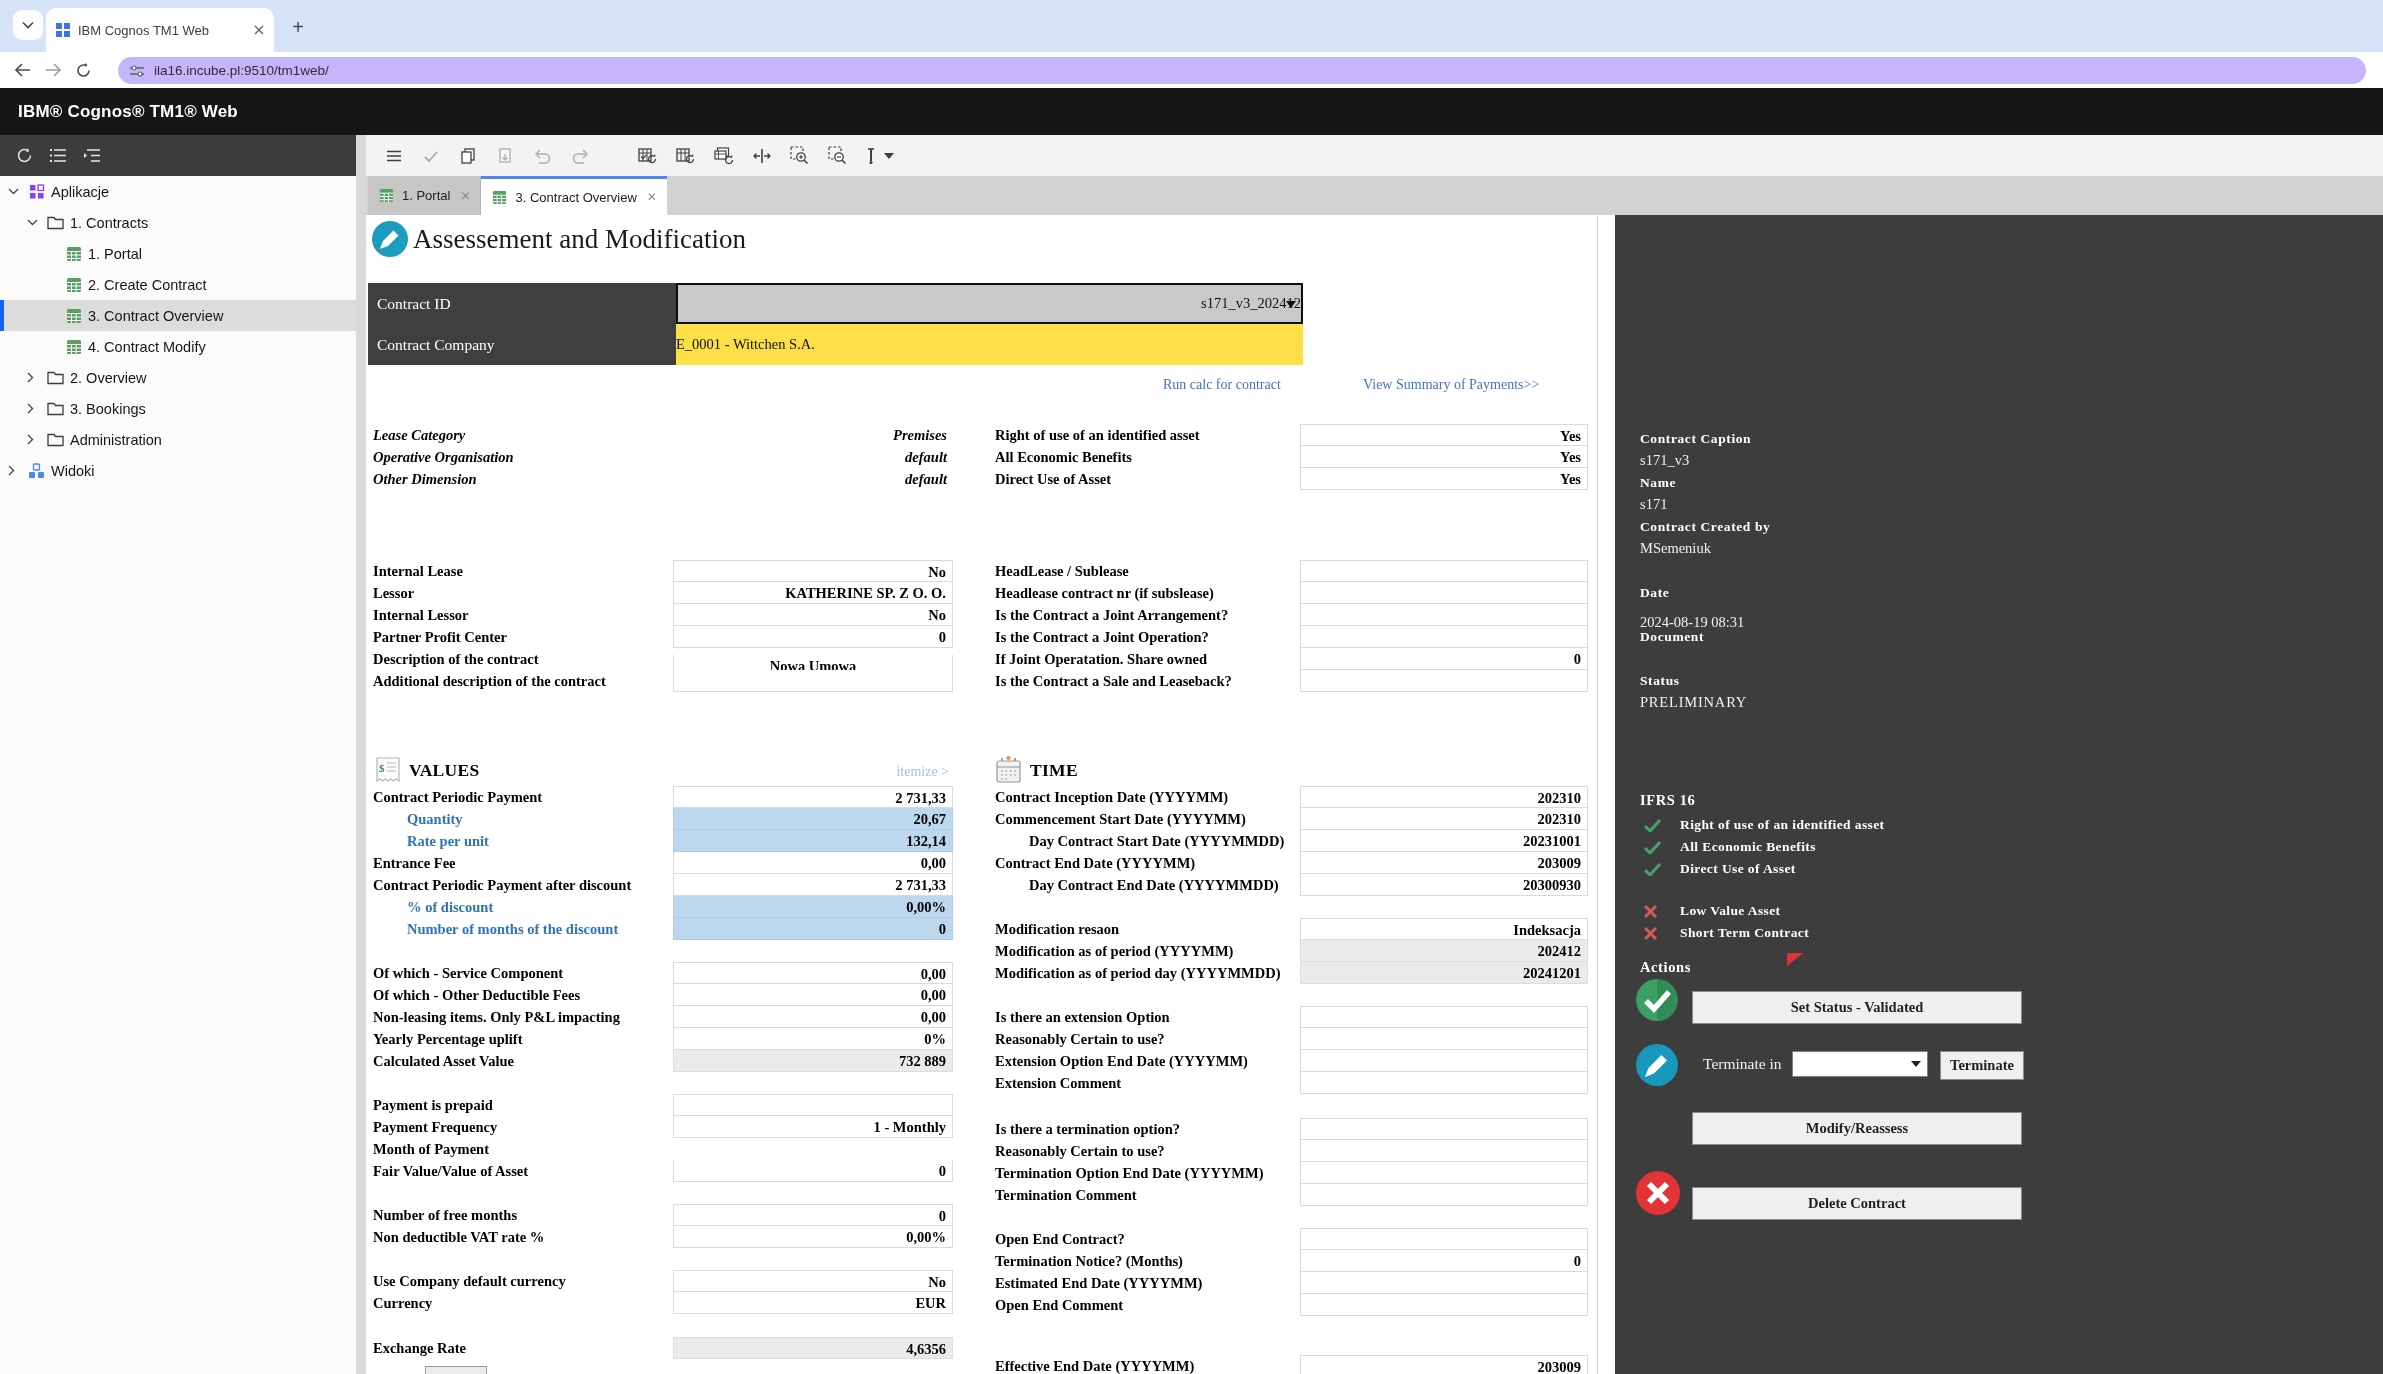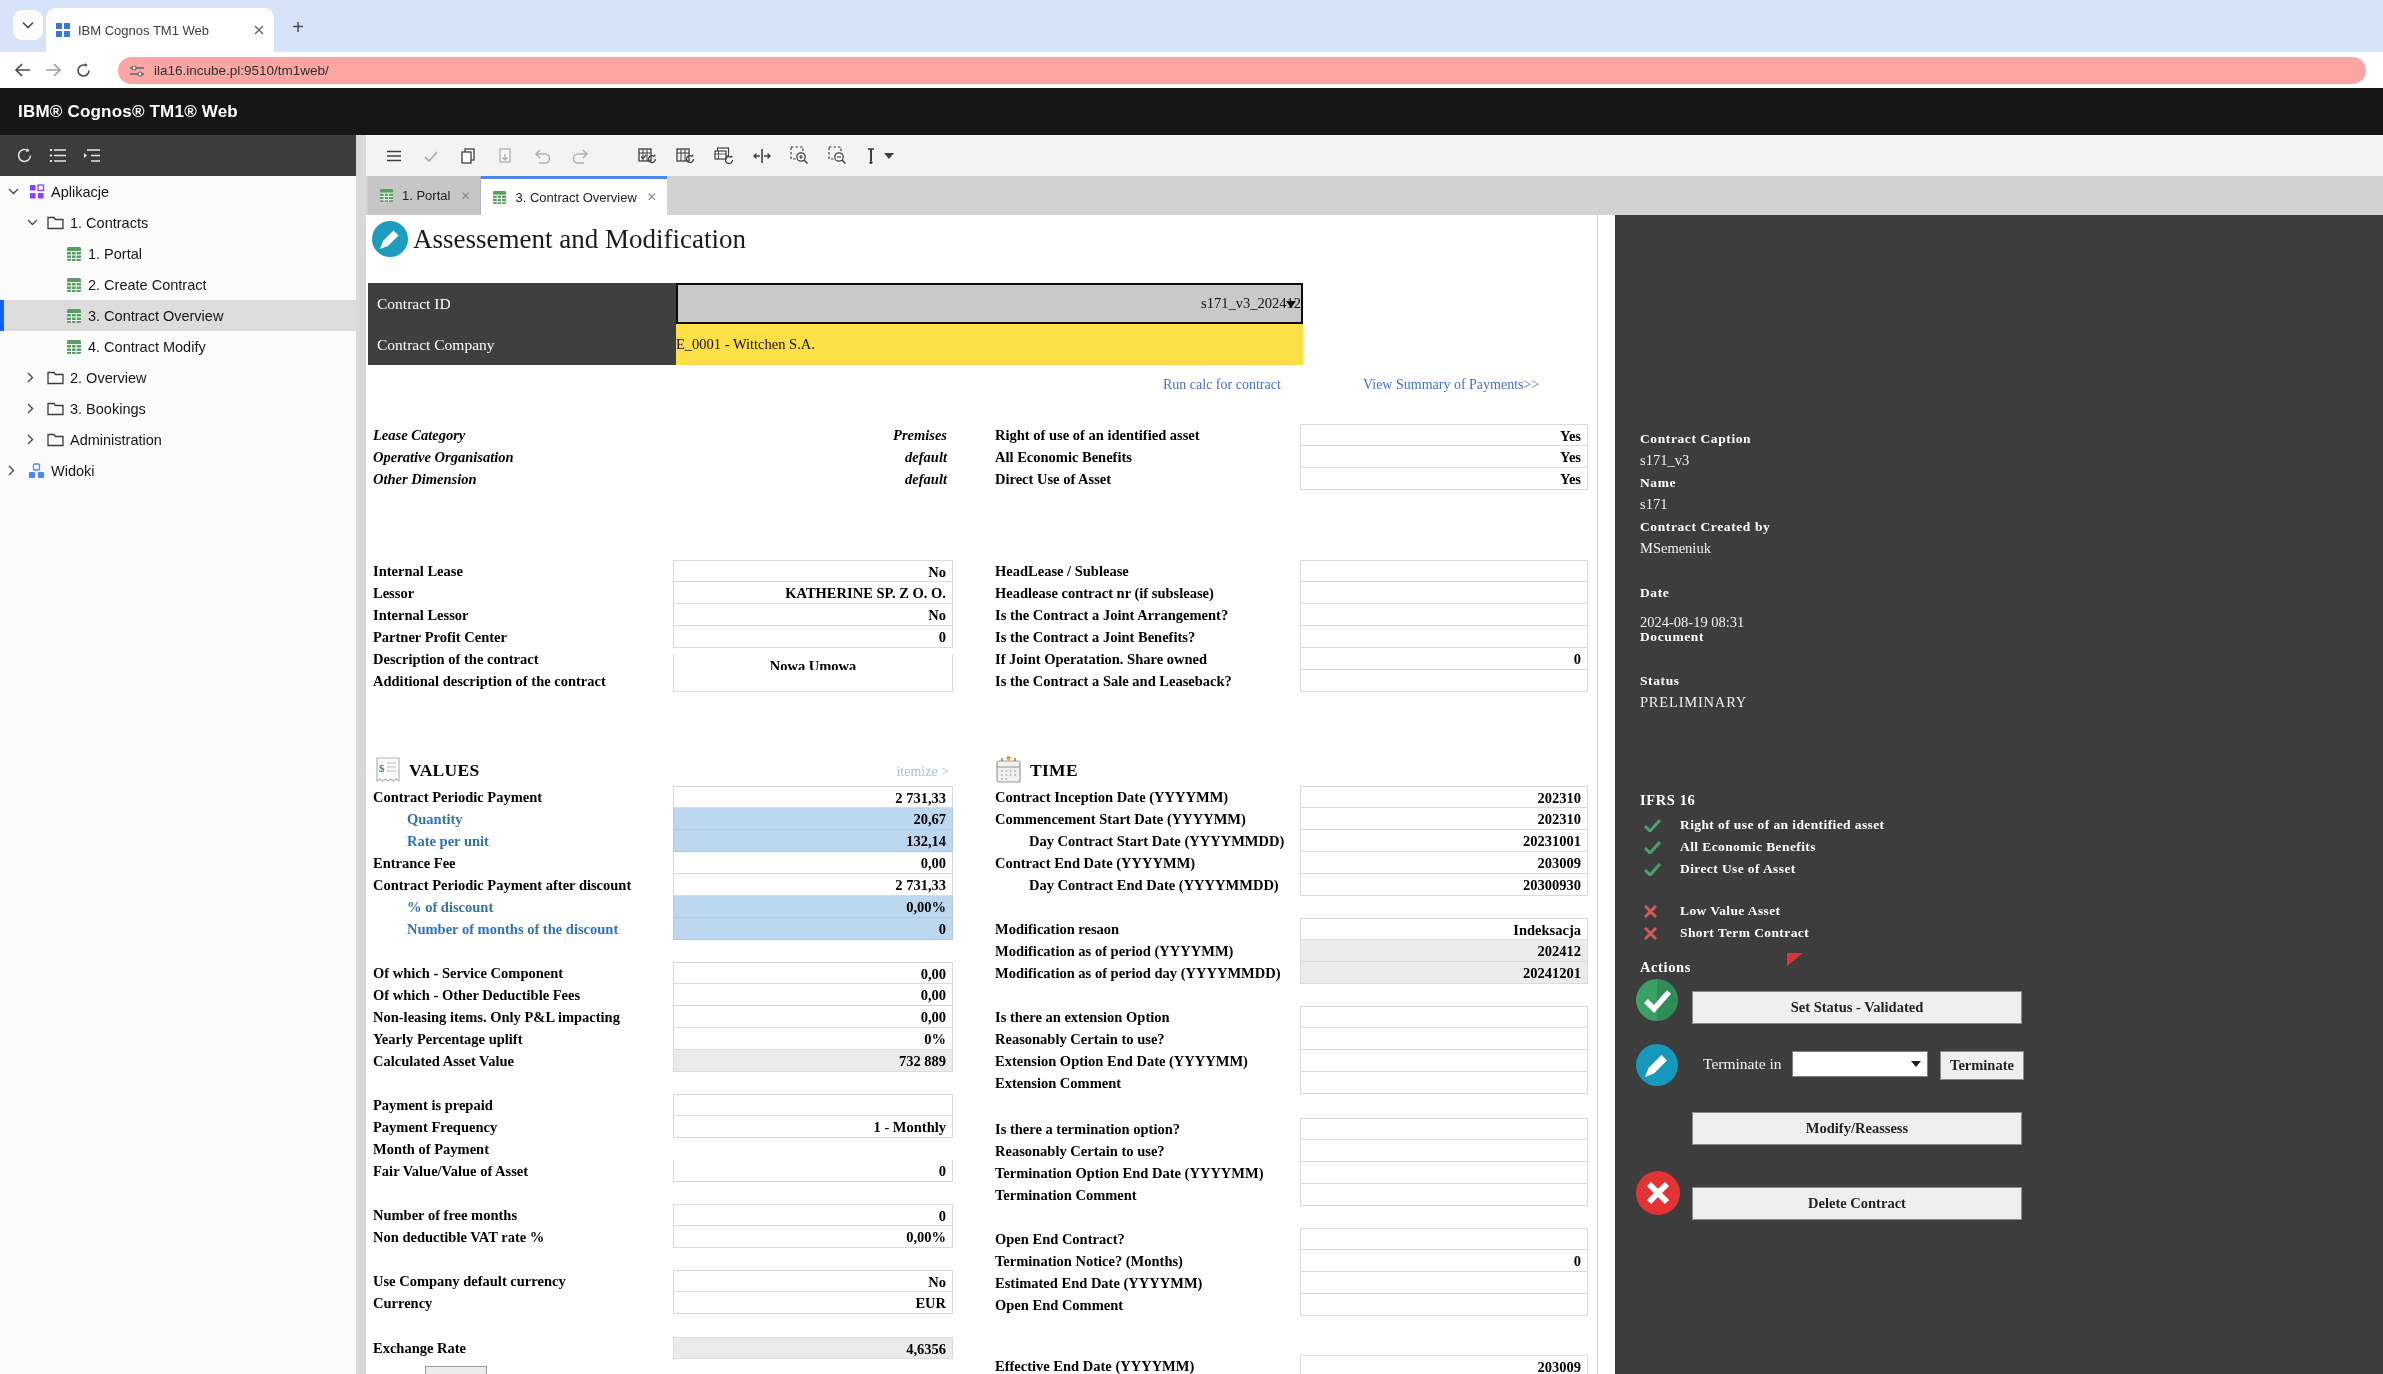--- a/index.html
+++ b/index.html
@@ -10,21 +10,21 @@
   
   #tabstrip{left:0;top:0;width:2383px;height:52px;background:#d7e3f9;}
   #tab-search{left:13px;top:10px;width:30px;height:30px;background:#fdfdfe;border-radius:9px;
     display:flex;align-items:center;justify-content:center;}
   #browser-tab{left:46px;top:8px;width:228px;height:44px;background:#fff;border-radius:10px 10px 0 0;
     display:flex;align-items:center;padding:0 10px;box-sizing:border-box;}
   #browser-tab .t-title{font-size:13px;color:#3c4043;flex:1;margin-left:8px;white-space:nowrap;overflow:hidden;}
   #newtab-btn{left:286px;top:15px;width:24px;height:24px;display:flex;align-items:center;justify-content:center;
     font-size:20px;color:#45494d;}
   #urlrow{left:0;top:52px;width:2383px;height:36px;background:#fff;display:flex;align-items:center;}
-  #omnibox{left:118px;top:57px;width:2248px;height:27px;background:#fca5a5;border-radius:14px;
+  #omnibox{left:118px;top:57px;width:2248px;height:27px;background:#c4b5fd;border-radius:14px;
     display:flex;align-items:center;padding:0 12px;box-sizing:border-box;}
   #omnibox .url{font-size:13.5px;color:#2b2f33;margin-left:10px;}
   .navic{margin-left:14px;}
   
   #ibmbar{left:0;top:88px;width:2383px;height:47px;background:#161616;display:flex;align-items:center;}
   #ibmbar .t{color:#fff;font-weight:bold;font-size:17px;margin-left:18px;letter-spacing:.2px;}
   
   #side-toolbar{left:0;top:135px;width:356px;height:41px;background:#3c3c3c;display:flex;align-items:center;}
   #side-toolbar .sic{margin-left:16px;}
   #sidebar{left:0;top:176px;width:356px;height:1198px;background:#fbfbfb;}
@@ -517,21 +517,21 @@
     </div>
       <div class="frow">
       <span class="lbl">Headlease contract nr (if subslease)</span>
       <span class="val cell"></span>
     </div>
       <div class="frow">
       <span class="lbl">Is the Contract a Joint Arrangement?</span>
       <span class="val cell"></span>
     </div>
       <div class="frow">
-      <span class="lbl">Is the Contract a Joint Benefits?</span>
+      <span class="lbl">Is the Contract a Joint Operation?</span>
       <span class="val cell"></span>
     </div>
       <div class="frow">
       <span class="lbl">If Joint Operatation. Share owned</span>
       <span class="val cell">0</span>
     </div>
       <div class="frow">
       <span class="lbl">Is the Contract a Sale and Leaseback?</span>
       <span class="val cell"></span>
     </div>

